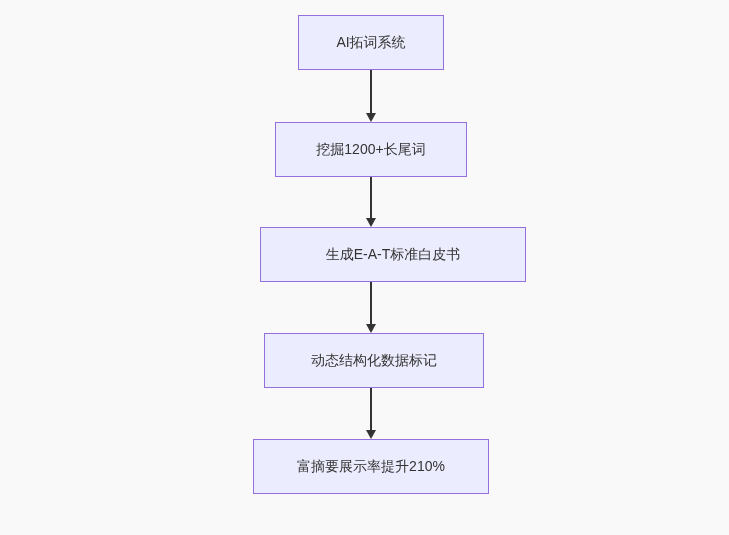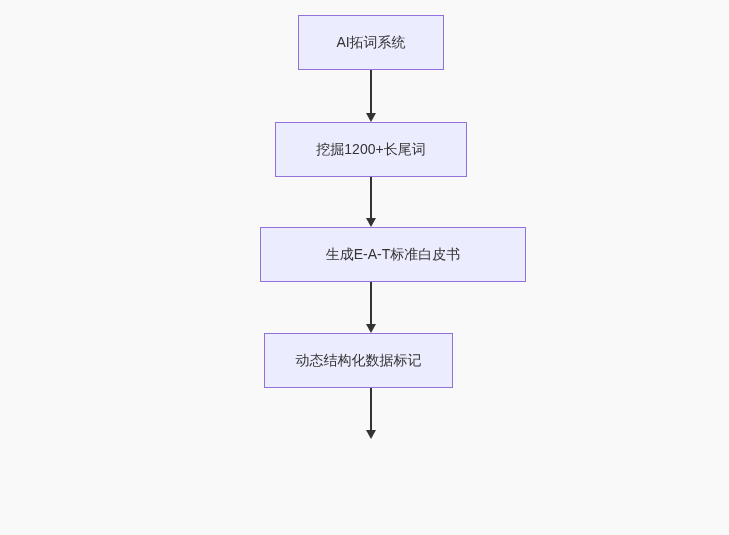--- a/index.html
+++ b/index.html
@@ -28,21 +28,21 @@
     font-size: 14px;
     display: flex;
     align-items: center;
     justify-content: center;
     text-align: center;
     white-space: nowrap;
   }
   .node-1 { left: 298px; top: 15px;  width: 146px; }
   .node-2 { left: 275px; top: 122px; width: 192px; }
   .node-3 { left: 260px; top: 227px; width: 266px; }
-  .node-4 { left: 264px; top: 333px; width: 189px; }
+  .node-4 { left: 264px; top: 333px; width: 220px; }
   .node-5 { left: 253px; top: 439px; width: 236px; }
 
   .edge {
     position: absolute;
     left: 366px;
     width: 10px;
   }
   .edge-1 { top: 70px;  height: 52px; }
   .edge-2 { top: 177px; height: 50px; }
   .edge-3 { top: 282px; height: 51px; }
@@ -100,14 +100,17 @@
 
   <div class="node node-4">
     <span>动态结构化数据标记</span>
   </div>
 
   <div class="edge edge-4">
     <div class="line"></div>
     <div class="arrowhead"></div>
   </div>
 
+  <div class="node node-5">
+    <span>富摘要展示率提升210%</span>
+  </div>
 
 </div>
 
 </body></html>

